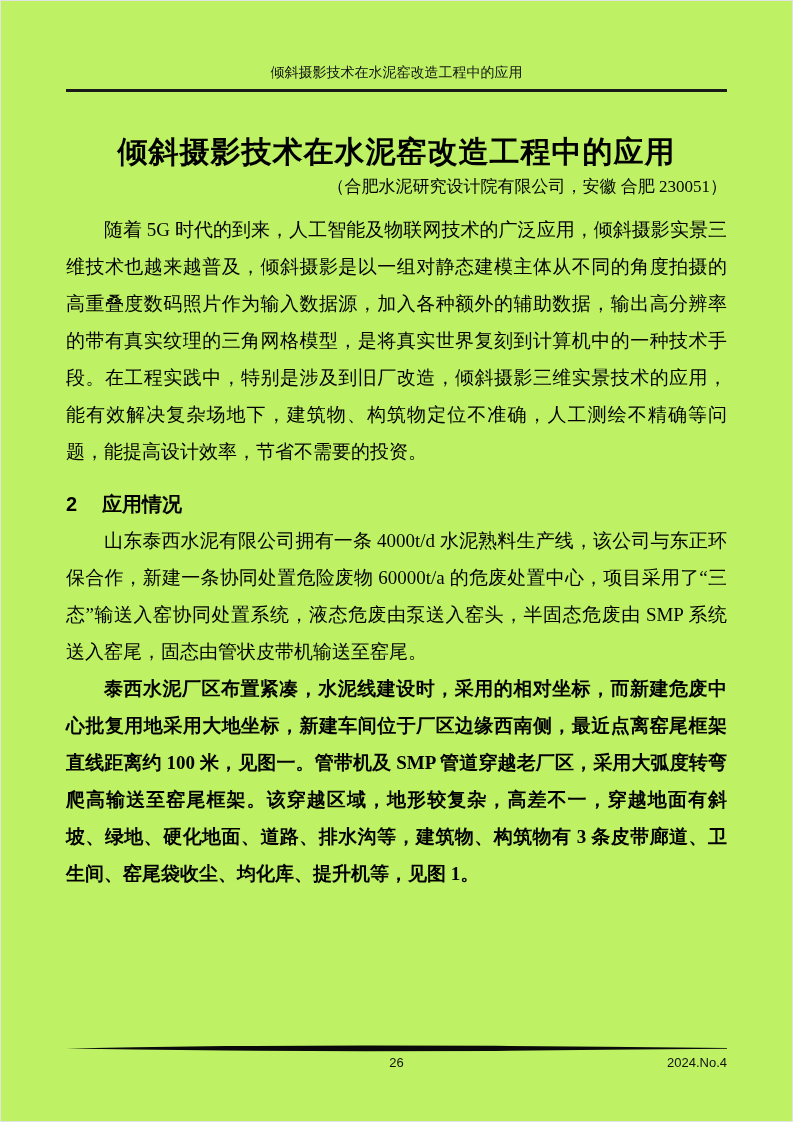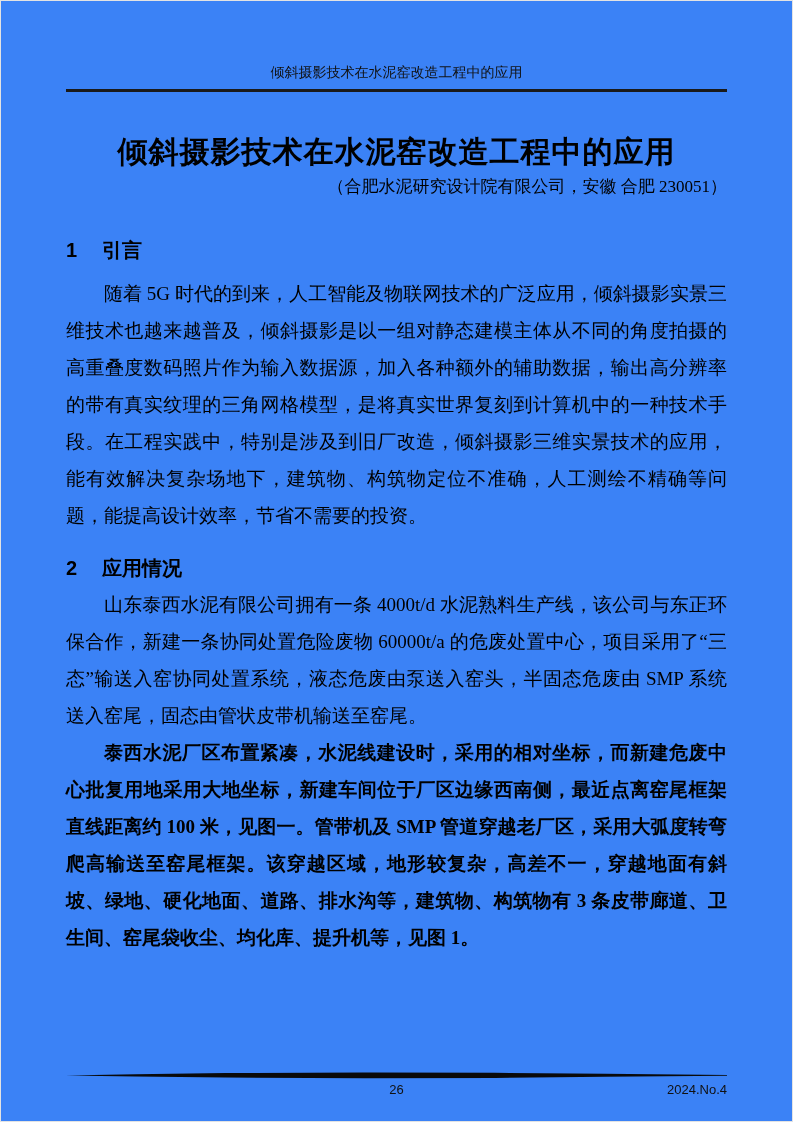--- a/index.html
+++ b/index.html
@@ -3,21 +3,21 @@
 <meta charset="utf-8">
 <style>
   * { margin: 0; padding: 0; box-sizing: border-box; }
   html, body { background: #ffffff; }
   body { font-family: "Liberation Serif", serif; color: #000; }
 
   .page {
     position: relative;
     width: 793px;
     height: 1122px;
-    background: #3b82f6;
+    background: #bef264;
     border: 1px solid #e3e3e3;
     overflow: hidden;
   }
 
   .content {
     position: absolute;
     left: 65px;
     right: 65px;
     top: 0;
   }
@@ -89,21 +89,21 @@
   }
   #section-1 p.body-para { margin-top: 11px; }
   #section-2 p.body-para.first { margin-top: 4px; }
   #section-2 p.body-para.second { margin-top: 0; font-weight: bold; }
 
   
   .footer {
     position: absolute;
     left: 65px;
     right: 65px;
-    top: 1071px;
+    top: 1044px;
   }
   .footer-rule-svg { display: block; width: 100%; height: 7px; }
   .footer-text {
     position: relative;
     margin-top: 2px;
     text-align: center;
     font-family: "Liberation Sans", sans-serif;
     font-size: 13px;
     line-height: 18px;
     color: #111;
@@ -124,23 +124,20 @@
       <div class="running-title">倾斜摄影技术在水泥窑改造工程中的应用</div>
       <div class="header-rule"></div>
     </div>
 
     <h1 class="title">倾斜摄影技术在水泥窑改造工程中的应用</h1>
 
 
     <div class="affiliation">（合肥水泥研究设计院有限公司，安徽 合肥 230051）</div>
 
     <div class="section" id="section-1">
-      <h2 class="sec-heading">
-        <span class="sec-num">1</span><span class="sec-title">引言</span>
-      </h2>
       <p class="body-para">随着 5G 时代的到来，人工智能及物联网技术的广泛应用，倾斜摄影实景三维技术也越来越普及，倾斜摄影是以一组对静态建模主体从不同的角度拍摄的高重叠度数码照片作为输入数据源，加入各种额外的辅助数据，输出高分辨率的带有真实纹理的三角网格模型，是将真实世界复刻到计算机中的一种技术手段。在工程实践中，特别是涉及到旧厂改造，倾斜摄影三维实景技术的应用，能有效解决复杂场地下，建筑物、构筑物定位不准确，人工测绘不精确等问题，能提高设计效率，节省不需要的投资。</p>
     </div>
 
     <div class="section" id="section-2">
       <h2 class="sec-heading">
         <span class="sec-num">2</span><span class="sec-title">应用情况</span>
       </h2>
       <p class="body-para first">山东泰西水泥有限公司拥有一条 4000t/d 水泥熟料生产线，该公司与东正环保合作，新建一条协同处置危险废物 60000t/a 的危废处置中心，项目采用了“三态”输送入窑协同处置系统，液态危废由泵送入窑头，半固态危废由 SMP 系统送入窑尾，固态由管状皮带机输送至窑尾。</p>
       <p class="body-para second">泰西水泥厂区布置紧凑，水泥线建设时，采用的相对坐标，而新建危废中心批复用地采用大地坐标，新建车间位于厂区边缘西南侧，最近点离窑尾框架直线距离约 100 米，见图一。管带机及 SMP 管道穿越老厂区，采用大弧度转弯爬高输送至窑尾框架。该穿越区域，地形较复杂，高差不一，穿越地面有斜坡、绿地、硬化地面、道路、排水沟等，建筑物、构筑物有 3 条皮带廊道、卫生间、窑尾袋收尘、均化库、提升机等，见图 1。</p>
     </div>

